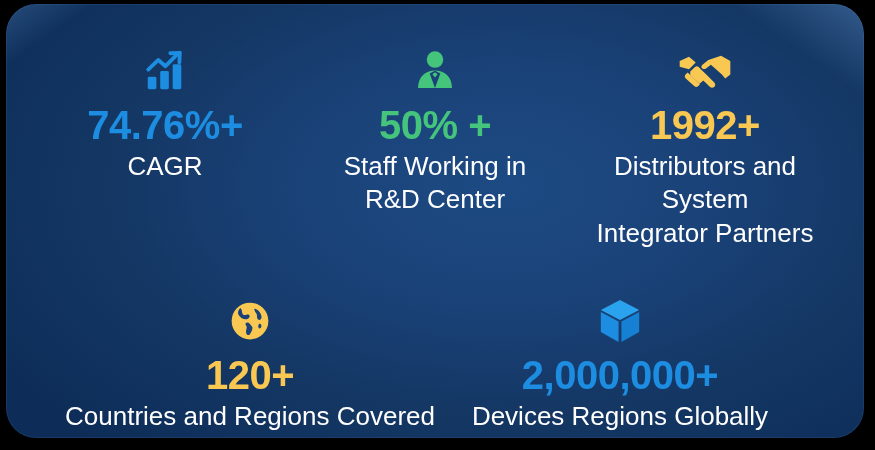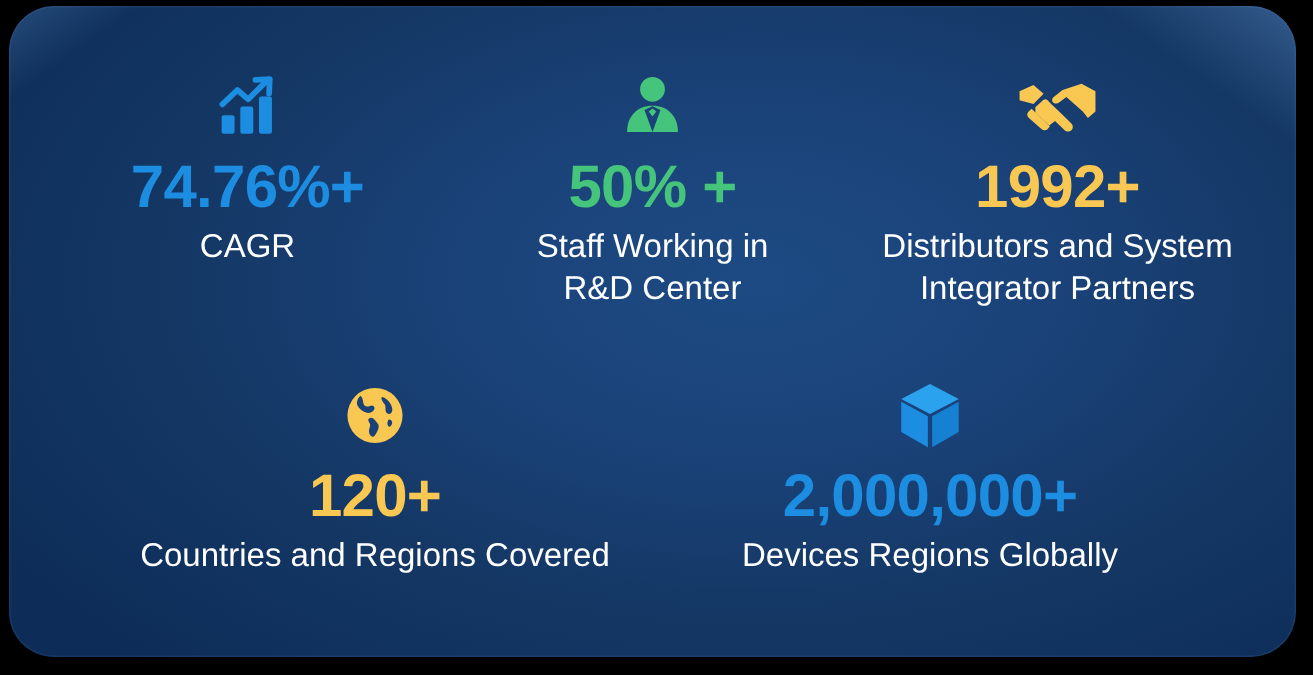--- a/index.html
+++ b/index.html
@@ -84,21 +84,21 @@
   .stat-value {
     font-size: 40px;
     font-weight: bold;
     line-height: 1.05;
     letter-spacing: -0.5px;
     white-space: nowrap;
   }
   .row-bottom .stat-value { font-size: 40px; }
 
   .stat-label {
-    font-size: 22px;
+    font-size: 26px;
     color: #ffffff;
     line-height: 1.28;
     margin-top: 4px;
     max-width: 300px;
   }
   .row-bottom .stat-label { max-width: 380px; }
 
   .c-blue   { color: #1c8de0; }
   .c-green  { color: #45c47c; text-align: right; }
   .c-yellow { color: #f9c852; }

